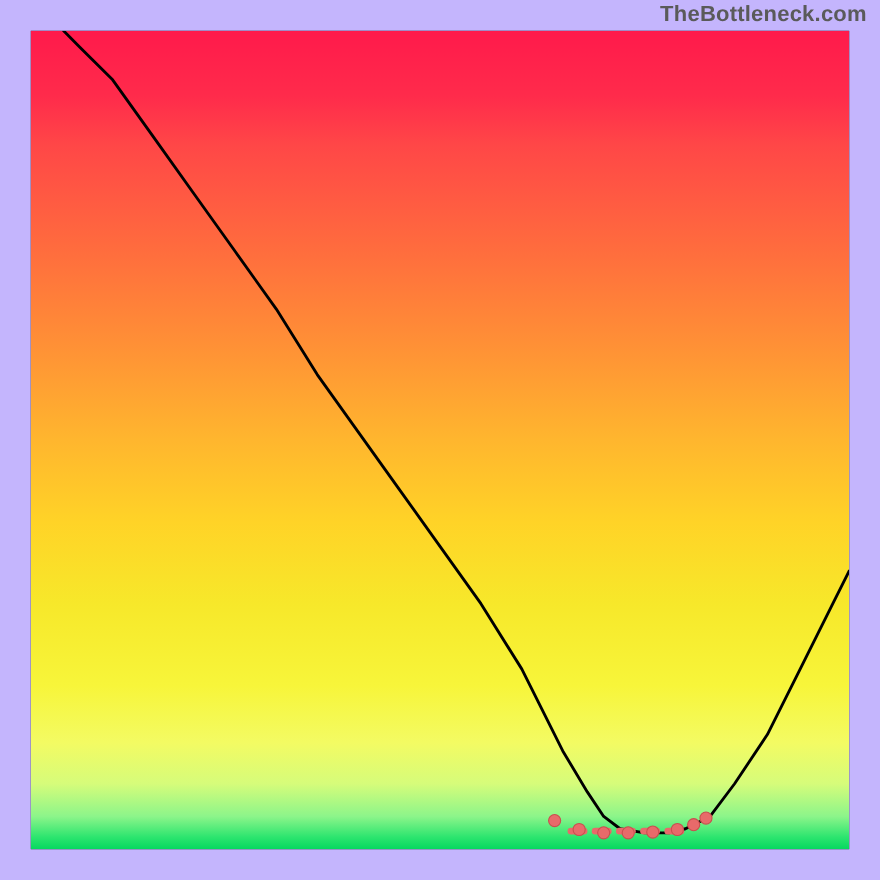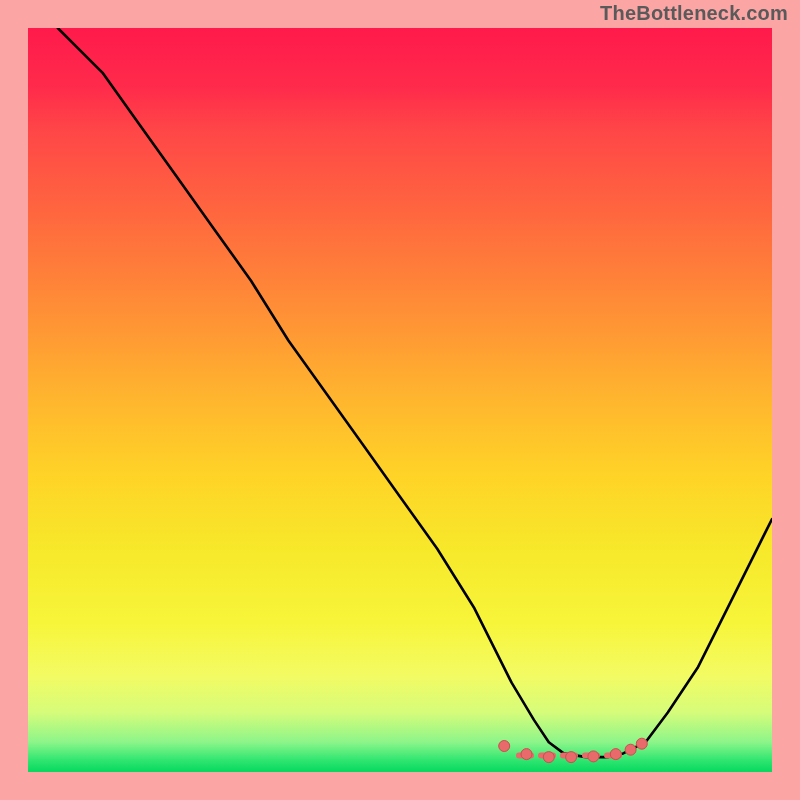--- a/index.html
+++ b/index.html
@@ -8,21 +8,21 @@
     width: 800px;
     height: 800px;
     background: #000;
     font-family: Arial, Helvetica, sans-serif;
     overflow: hidden;
   }
   .stage {
     position: relative;
     width: 800px;
     height: 800px;
-    background: #fca5a5;
+    background: #c4b5fd;
   }
   .watermark {
     position: absolute;
     top: 2px;
     right: 12px;
     color: #5a5a5a;
     font-size: 20px;
     font-weight: 600;
     letter-spacing: 0.2px;
     z-index: 30;

